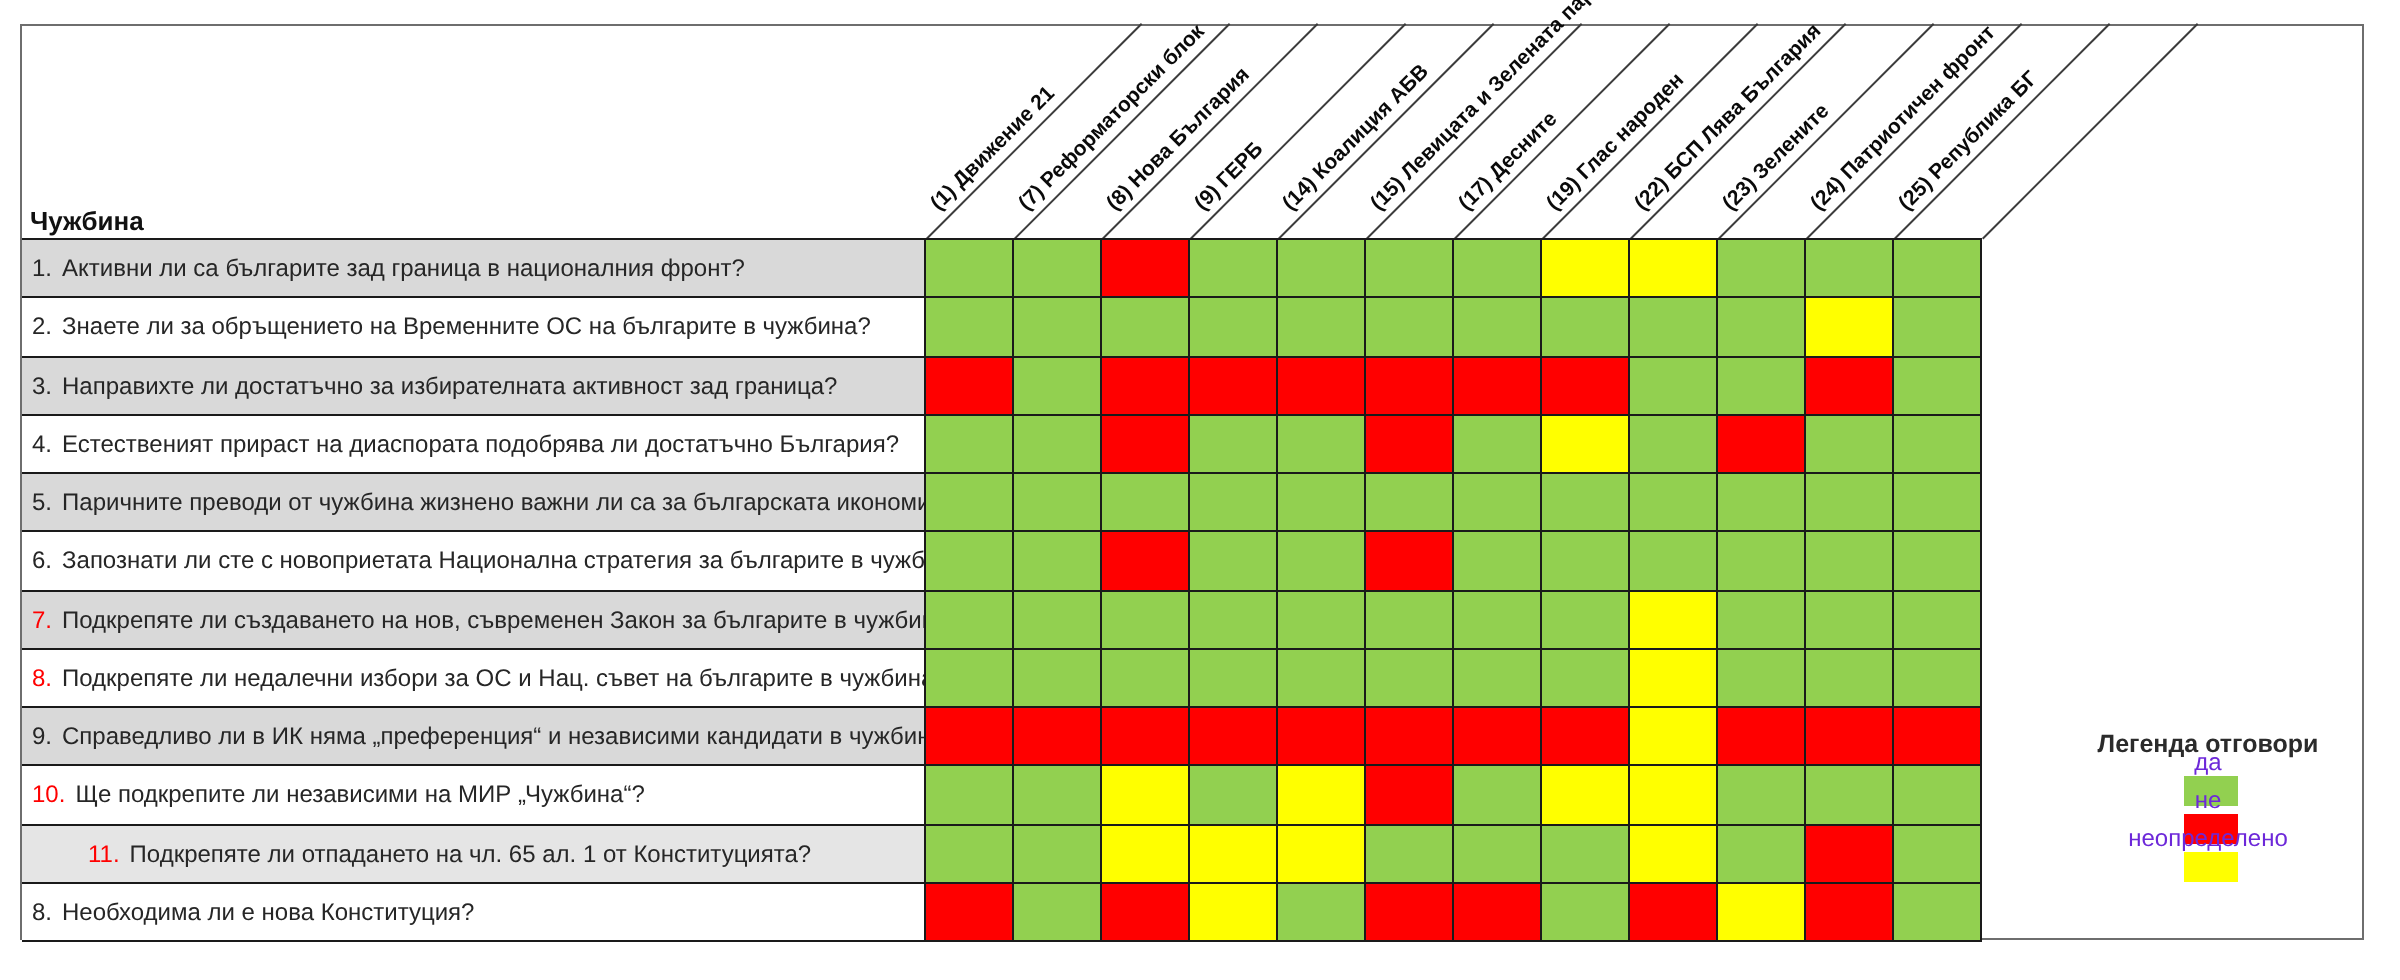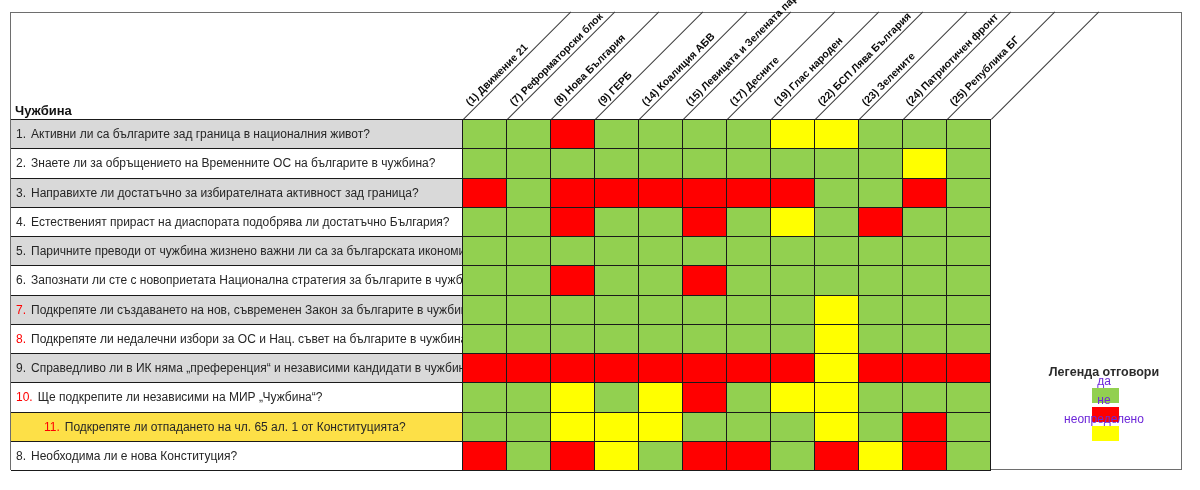--- a/index.html
+++ b/index.html
@@ -45,21 +45,21 @@
       <div class="dlabel" style="left: 716px;">(17) Десните</div>
       <div class="dlabel" style="left: 760px;">(19) Глас народен</div>
       <div class="dlabel" style="left: 804px;">(22) БСП Лява България</div>
       <div class="dlabel" style="left: 848px;">(23) Зелените</div>
       <div class="dlabel" style="left: 892px;">(24) Патриотичен фронт</div>
       <div class="dlabel" style="left: 936px;">(25) Република БГ</div>
     </div>
   <div class="grid" id="grid">
       <div class="qcell" style="background: rgb(217, 217, 217);">
         <span class="qnum">1.</span>
-        <span>Активни ли са българите зад граница в националния живот?</span>
+        <span>Активни ли са българите зад граница в националния фронт?</span>
       </div>
       <div class="acell" style="background: rgb(146, 208, 80);"></div>
       <div class="acell" style="background: rgb(146, 208, 80);"></div>
       <div class="acell" style="background: rgb(255, 0, 0);"></div>
       <div class="acell" style="background: rgb(146, 208, 80);"></div>
       <div class="acell" style="background: rgb(146, 208, 80);"></div>
       <div class="acell" style="background: rgb(146, 208, 80);"></div>
       <div class="acell" style="background: rgb(146, 208, 80);"></div>
       <div class="acell" style="background: rgb(255, 255, 0);"></div>
       <div class="acell" style="background: rgb(255, 255, 0);"></div>
@@ -203,21 +203,21 @@
       <div class="acell" style="background: rgb(255, 255, 0);"></div>
       <div class="acell" style="background: rgb(146, 208, 80);"></div>
       <div class="acell" style="background: rgb(255, 255, 0);"></div>
       <div class="acell" style="background: rgb(255, 0, 0);"></div>
       <div class="acell" style="background: rgb(146, 208, 80);"></div>
       <div class="acell" style="background: rgb(255, 255, 0);"></div>
       <div class="acell" style="background: rgb(255, 255, 0);"></div>
       <div class="acell" style="background: rgb(146, 208, 80);"></div>
       <div class="acell" style="background: rgb(146, 208, 80);"></div>
       <div class="acell" style="background: rgb(146, 208, 80);"></div>
-      <div class="qcell" style="background: #fde047; padding-left: 33px;">
+      <div class="qcell" style="background: #e5e5e5; padding-left: 33px;">
         <span class="qnum" style="color: rgb(255, 0, 0);">11.</span>
         <span>Подкрепяте ли отпадането на чл. 65 ал. 1 от Конституцията?</span>
       </div>
       <div class="acell" style="background: rgb(146, 208, 80);"></div>
       <div class="acell" style="background: rgb(146, 208, 80);"></div>
       <div class="acell" style="background: rgb(255, 255, 0);"></div>
       <div class="acell" style="background: rgb(255, 255, 0);"></div>
       <div class="acell" style="background: rgb(255, 255, 0);"></div>
       <div class="acell" style="background: rgb(146, 208, 80);"></div>
       <div class="acell" style="background: rgb(146, 208, 80);"></div>

